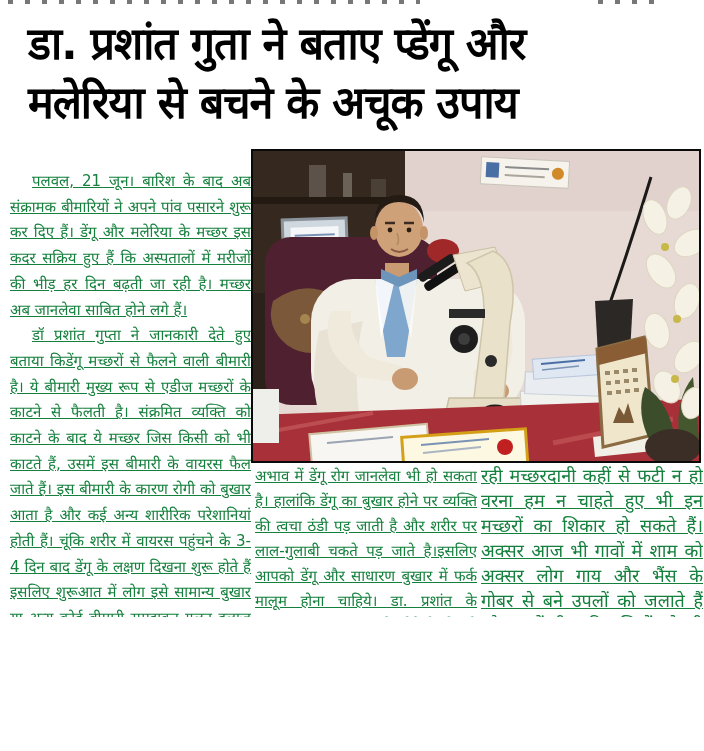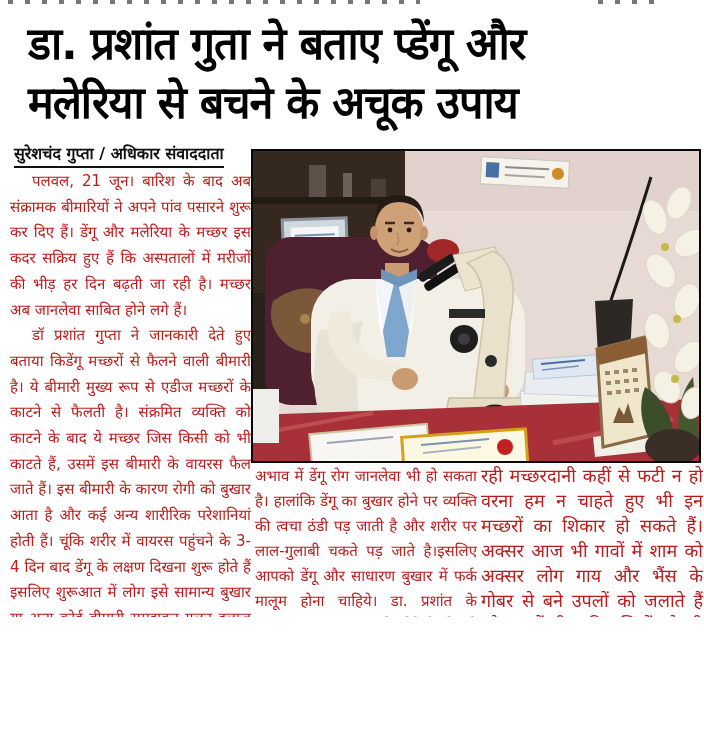--- a/index.html
+++ b/index.html
@@ -22,21 +22,21 @@
     letter-spacing:-1px;white-space:nowrap;
     transform:scaleY(1.04);transform-origin:left top;
   }
   
   .byline{
     position:absolute;left:14px;top:142px;
     font-size:16px;font-weight:bold;color:#111;
     border-bottom:2px solid #111;padding-bottom:2px;white-space:nowrap;
   }
   
-  .col{position:absolute;text-align:justify;color:#b91c1c;overflow:hidden;}
+  .col{position:absolute;text-align:justify;color:#15803d;overflow:hidden;text-decoration:underline;}
   .col p{margin:0;}
   .col p.indent{text-indent:22px;}
   .col-left{left:10px;top:169px;width:241px;height:566px;font-size:15px;line-height:25.7px;}
   .col-mid{left:255px;top:464px;width:222px;height:274px;font-size:15px;line-height:24.9px;}
   .col-right{left:481px;top:464px;width:222px;height:274px;font-size:18px;line-height:24.9px;}
   
   .photo{
     position:absolute;left:251px;top:149px;width:446px;height:310px;
     border:2px solid #0a0a0a;background:#e7d9d4;
   }
@@ -53,21 +53,20 @@
 <div class="page">
 
   <div class="top-frag frag-a"></div>
   <div class="top-frag frag-b"></div>
 
   <h1 class="headline">
     <span>डा. प्रशांत गुता ने बताए प्डेंगू और</span><br>
     <span>मलेरिया से बचने के अचूक उपाय</span>
   </h1>
 
-  <div class="byline">सुरेशचंद गुप्ता / अधिकार संवाददाता</div>
 
   <div class="col col-left">
     <p class="indent">पलवल, 21 जून। बारिश के बाद अब संक्रामक बीमारियों ने अपने पांव पसारने शुरू कर दिए हैं। डेंगू और मलेरिया के मच्छर इस कदर सक्रिय हुए हैं कि अस्पतालों में मरीजों की भीड़ हर दिन बढ़ती जा रही है। मच्छर अब जानलेवा साबित होने लगे हैं।</p>
     <p class="indent">डॉ प्रशांत गुप्ता ने जानकारी देते हुए बताया किडेंगू मच्छरों से फैलने वाली बीमारी है। ये बीमारी मुख्य रूप से एडीज मच्छरों के काटने से फैलती है। संक्रमित व्यक्ति को काटने के बाद ये मच्छर जिस किसी को भी काटते हैं, उसमें इस बीमारी के वायरस फैल जाते हैं। इस बीमारी के कारण रोगी को बुखार आता है और कई अन्य शारीरिक परेशानियां होती हैं। चूंकि शरीर में वायरस पहुंचने के 3-4 दिन बाद डेंगू के लक्षण दिखना शुरू होते हैं इसलिए शुरूआत में लोग इसे सामान्य बुखार या अन्य कोई बीमारी समझकर गलत इलाज करते हैं, जिससे मरीज की हालत और ज्यादा खराब होती जाती है। आपको बता दें कि सही इलाज के</p>
   </div>
 
   <div class="photo">
     <svg width="446" height="310" viewBox="0 0 446 310">
 
       <rect x="0" y="0" width="446" height="310" fill="#e7d9d4"></rect>

